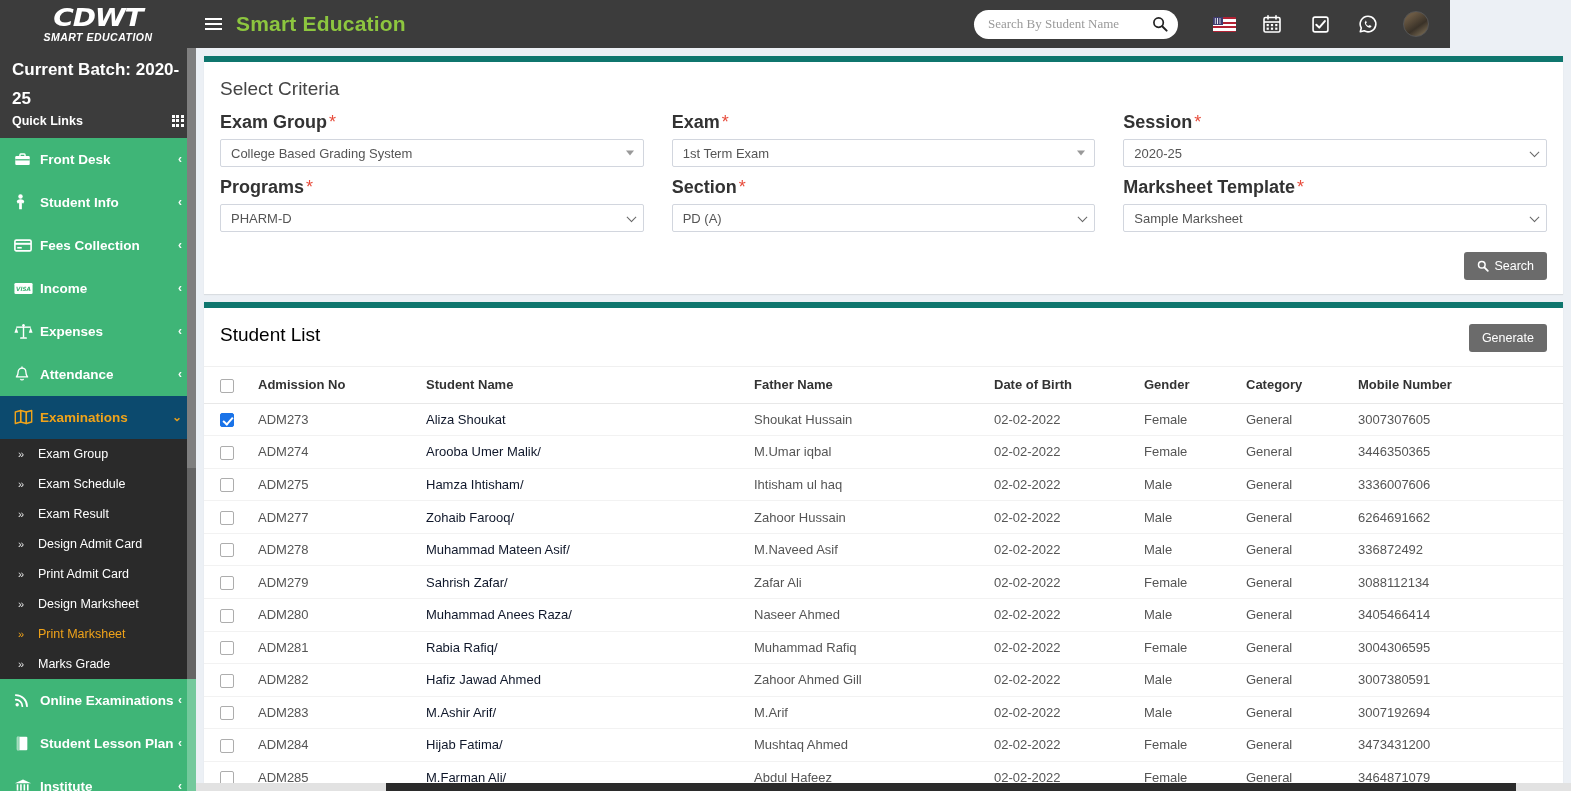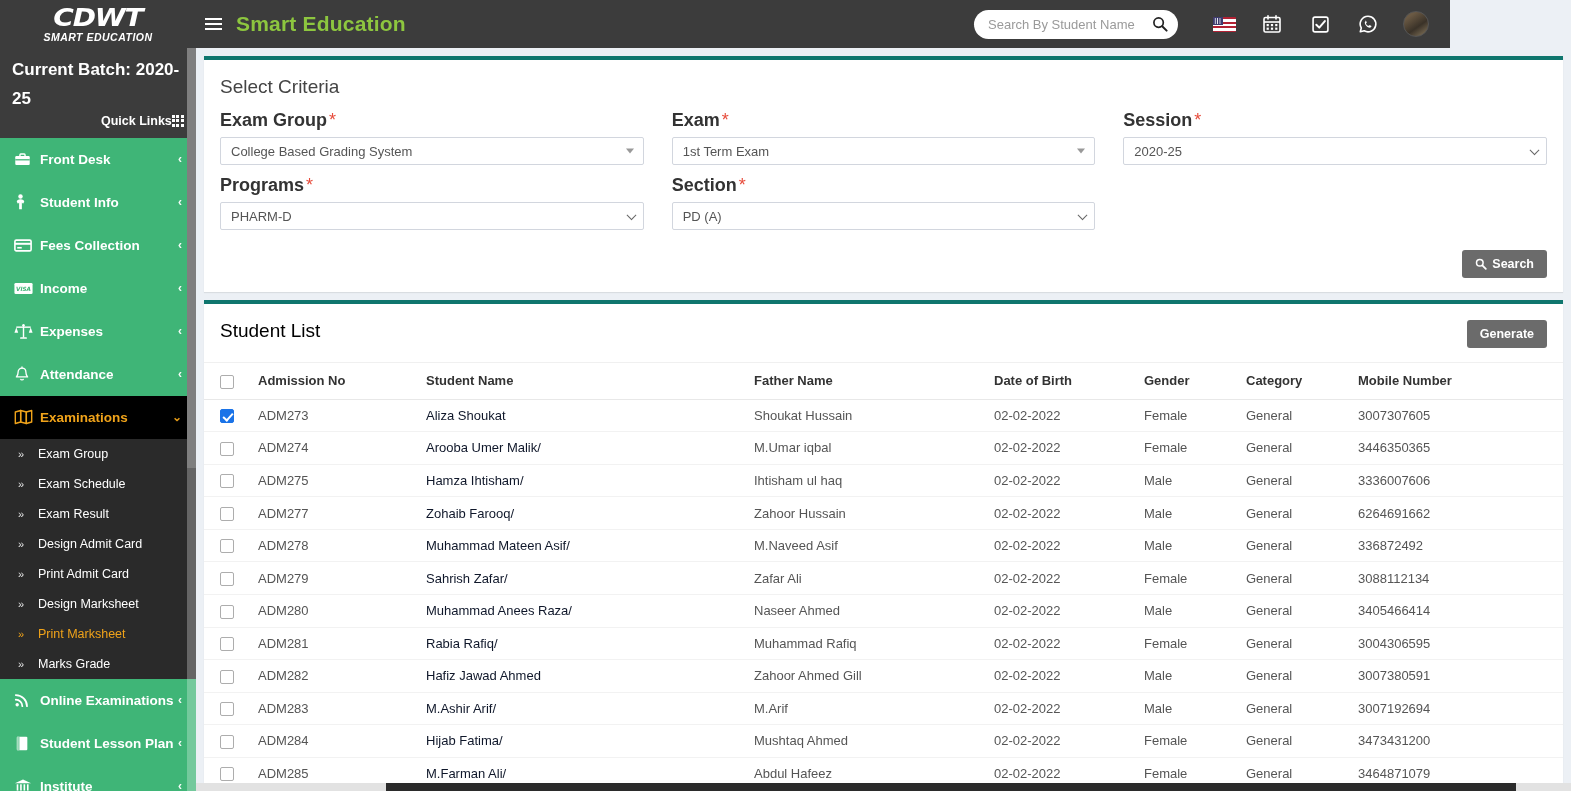--- a/index.html
+++ b/index.html
@@ -48,21 +48,21 @@
   .topbar-right {
     margin-left: auto; display: flex; align-items: center; gap: 0px; padding-right: 10px;
   }
   .search-pill {
     position: relative; width: 204px; height: 29px; background: #fff;
     border-radius: 15px; display: flex; align-items: center; padding: 0 10px 0 14px;
     margin-right: 22px;
   }
   .search-pill input {
     border: none; outline: none; flex: 1; font-size: 13px; color: #555;
-    font-family: Liberation Sans, sans-serif; background: transparent; width: 150px;
+    font-family: Liberation Serif, serif; background: transparent; width: 150px;
   }
   .search-pill input::placeholder { color: #9a9a9a; }
   .search-pill .mag { width: 16px; height: 16px; flex-shrink: 0; }
   .icon-btn {
     width: 48px; height: 48px; display:flex; align-items:center; justify-content:center;
     cursor: pointer;
   }
   .flag-icon { width: 23px; height: 15px; position: relative; overflow: hidden; border-radius: 1px; }
   .flag-icon .stripes { position:absolute; inset:0;
     background: repeating-linear-gradient(to bottom, #b22234 0 2.3px, #ffffff 2.3px 4.6px); }
@@ -77,55 +77,55 @@
 
   
   .sidebar {
     position: absolute; top: 48px; left: 0; width: 196px; height: 743px;
     background: #3fb577; overflow: hidden;
   }
   .sb-head {
     background: #3c3c3c; color: #fff; padding: 8px 12px 10px 12px;
   }
   .sb-batch { font-size: 17px; font-weight: bold; line-height: 1.7; }
-  .sb-ql-row { display: flex; align-items: center; justify-content: flex-end; }
+  .sb-ql-row { display: flex; align-items: center; justify-content: space-between; }
   .sb-ql { font-size: 12.5px; font-weight: bold; }
   .grid-icon { display: grid; grid-template-columns: repeat(3, 3px); gap: 1.6px; }
   .grid-icon b { display:block; width:3px; height:3px; background:#fff; }
   .sb-item {
     display: flex; align-items: center; height: 43px; padding: 0 14px 0 14px;
     color: #ffffff; font-size: 13.5px; font-weight: bold; cursor: pointer; position: relative;
   }
   .sb-item .sb-ico {
     width: 26px; flex-shrink: 0; display:flex; align-items:center; justify-content:flex-start;
   }
   .sb-item .sb-label { flex: 1; }
   .sb-item .sb-arrow { font-size: 12px; opacity: .95; }
-  .sb-item.active { background: #000000; color: #f0a31a; }
+  .sb-item.active { background: #0c4a6e; color: #f0a31a; }
   .sb-sub {
     display: flex; align-items: center; height: 30px; padding-left: 18px;
     background: #2a2a2a; color: #ffffff; font-size: 12.5px; cursor: pointer;
   }
   .sb-sub .chev { color: #e2e2e2; font-size: 11px; width: 20px; }
   .sb-sub.current { color: #f0a31a; }
   .sb-sub.current .chev { color: #f0a31a; }
   .sb-scroll-track {
     position:absolute; top:0; right:0; width: 9px; height: 743px; background: rgba(255,255,255,.28);
   }
   .sb-scroll-thumb {
     position:absolute; top:0; right:0; width: 9px; height: 420px; background: #7f7f7f; border-radius: 0;
   }
 
   
   .content {
     position: absolute; top: 48px; left: 196px; width: 1375px; height: 743px;
     background: #ecf0f5; padding: 8px 8px 0 8px; overflow: hidden;
   }
   .panel {
-    background: #ffffff; border-top: 4px solid #0f766e;
+    background: #ffffff; border-top: 6px solid #0f766e;
     box-shadow: 0 1px 1px rgba(0,0,0,.08);
   }
   .panel-title {
     font-size: 19px; color: #444; padding: 16px 16px 12px 16px; font-weight: normal;
   }
   .form-grid {
     display: grid; grid-template-columns: 1fr 1fr 1fr; column-gap: 28px; row-gap: 0;
     padding: 0 16px 0 16px;
   }
   .fld { margin-bottom: 10px; }
@@ -144,21 +144,21 @@
     border-top: 5px solid #999;
   }
   .ctl .caret-v {
     position: absolute; right: 8px; top: 50%; transform: translateY(-60%) rotate(45deg);
     width: 7px; height: 7px; border-right: 1.6px solid #666; border-bottom: 1.6px solid #666;
   }
   .btn-row { padding: 10px 16px 14px 16px; display: flex; justify-content: flex-end; }
   .btn {
     background: #6b6b6b; color: #fff; border: none; font-size: 12.5px;
     padding: 7px 13px; border-radius: 3px; cursor: pointer; display: flex;
-    align-items: center; gap: 5px; font-family: "Liberation Sans", sans-serif; font-weight: bold;
+    align-items: center; gap: 5px; font-family: "Liberation Sans", sans-serif;
   }
   .btn .mag-w { width: 12px; height: 12px; }
 
   .list-panel { margin-top: 8px; }
   .list-head { display: flex; align-items: flex-start; justify-content: space-between;
     padding: 16px 16px 14px 16px; }
   .list-title { font-size: 19px; color: #000000; }
 
   table.stu { width: 100%; border-collapse: collapse; }
   table.stu th {
@@ -508,20 +508,29 @@
         <div class="fld">
           <label>
             <span>Section</span><span class="req">*</span>
           </label>
           <div class="ctl">
             <span>PD (A)</span>
             <i class="caret-v"></i>
           </div>
         </div>
 
+        <div class="fld">
+          <label>
+            <span>Marksheet Template</span><span class="req">*</span>
+          </label>
+          <div class="ctl">
+            <span>Sample Marksheet</span>
+            <i class="caret-v"></i>
+          </div>
+        </div>
       </div>
 
       <div class="btn-row">
         <button class="btn">
           <svg class="mag-w" viewBox="0 0 16 16">
             <circle cx="6.4" cy="6.4" r="4.4" fill="none" stroke="#fff" stroke-width="2"></circle>
             <line x1="9.8" y1="9.8" x2="14.4" y2="14.4" stroke="#fff" stroke-width="2.4" stroke-linecap="round"></line>
           </svg>
           <span>Search</span>
         </button>

